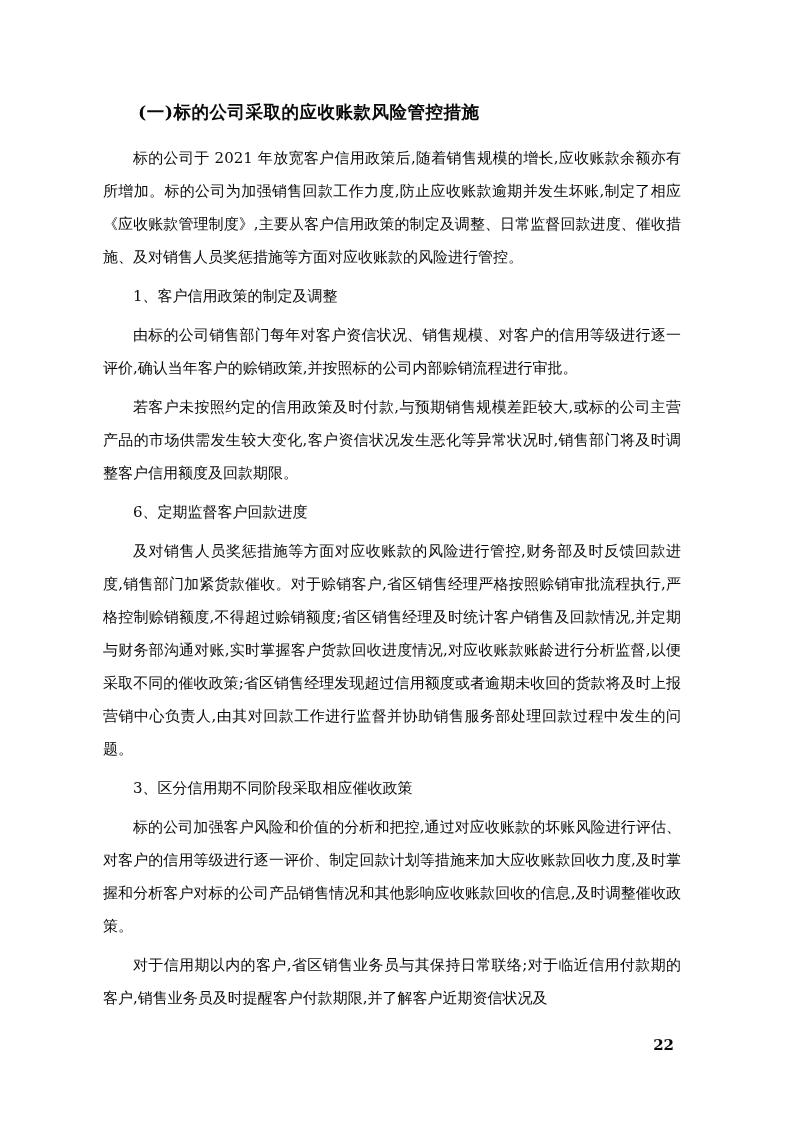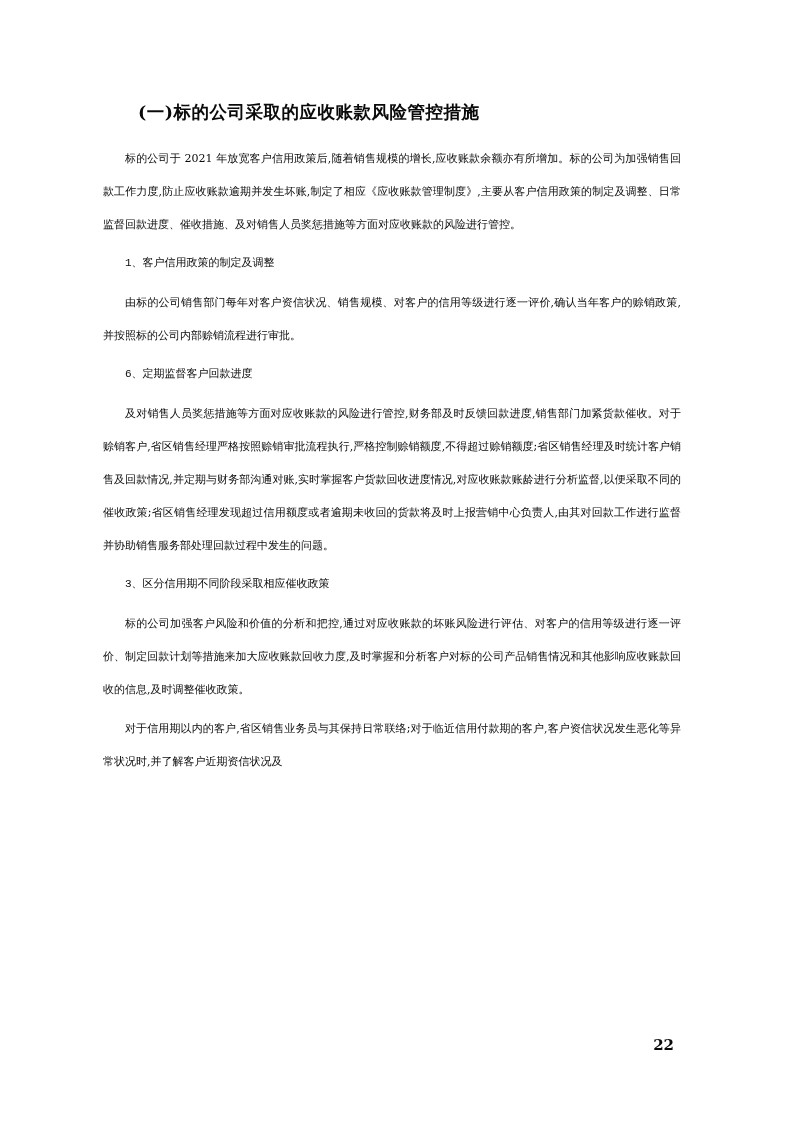--- a/index.html
+++ b/index.html
@@ -24,30 +24,29 @@
   }
   .heading {
     font-size: 17.5px;
     font-weight: bold;
     line-height: 33px;
     margin: 0 0 13px 0;
     text-indent: 2em;
     letter-spacing: 0.5px;
   }
   .para {
-    font-size: 11px;
+    font-size: 15px;
     line-height: 33px;
     margin: 4px 0 6px 0;
     text-align: justify;
     text-justify: inter-ideograph;
     text-indent: 2em;
   }
   .subhead {
     text-align: left;
-    font-family: Liberation Mono, monospace;
   }
   .page-number {
     position: absolute;
     top: 1034px;
     right: 119px;
     font-size: 15px;
     font-weight: bold;
     line-height: 22px;
   }
 </style>
@@ -57,26 +56,27 @@
 <div class="page">
   <div class="content">
     <h2 class="heading">(一)标的公司采取的应收账款风险管控措施</h2>
 
     <p class="para">标的公司于 2021 年放宽客户信用政策后,随着销售规模的增长,应收账款余额亦有所增加。标的公司为加强销售回款工作力度,防止应收账款逾期并发生坏账,制定了相应《应收账款管理制度》,主要从客户信用政策的制定及调整、日常监督回款进度、催收措施、及对销售人员奖惩措施等方面对应收账款的风险进行管控。</p>
 
     <p class="para subhead">1、客户信用政策的制定及调整</p>
 
     <p class="para">由标的公司销售部门每年对客户资信状况、销售规模、对客户的信用等级进行逐一评价,确认当年客户的赊销政策,并按照标的公司内部赊销流程进行审批。</p>
 
+    <p class="para">若客户未按照约定的信用政策及时付款,与预期销售规模差距较大,或标的公司主营产品的市场供需发生较大变化,客户资信状况发生恶化等异常状况时,销售部门将及时调整客户信用额度及回款期限。</p>
 
     <p class="para subhead">6、定期监督客户回款进度</p>
 
     <p class="para">及对销售人员奖惩措施等方面对应收账款的风险进行管控,财务部及时反馈回款进度,销售部门加紧货款催收。对于赊销客户,省区销售经理严格按照赊销审批流程执行,严格控制赊销额度,不得超过赊销额度;省区销售经理及时统计客户销售及回款情况,并定期与财务部沟通对账,实时掌握客户货款回收进度情况,对应收账款账龄进行分析监督,以便采取不同的催收政策;省区销售经理发现超过信用额度或者逾期未收回的货款将及时上报营销中心负责人,由其对回款工作进行监督并协助销售服务部处理回款过程中发生的问题。</p>
 
     <p class="para subhead">3、区分信用期不同阶段采取相应催收政策</p>
 
     <p class="para">标的公司加强客户风险和价值的分析和把控,通过对应收账款的坏账风险进行评估、对客户的信用等级进行逐一评价、制定回款计划等措施来加大应收账款回收力度,及时掌握和分析客户对标的公司产品销售情况和其他影响应收账款回收的信息,及时调整催收政策。</p>
 
-    <p class="para">对于信用期以内的客户,省区销售业务员与其保持日常联络;对于临近信用付款期的客户,客户资信状况发生恶化等异常状况时,并了解客户近期资信状况及</p>
+    <p class="para">对于信用期以内的客户,省区销售业务员与其保持日常联络;对于临近信用付款期的客户,销售业务员及时提醒客户付款期限,并了解客户近期资信状况及</p>
   </div>
 
   <div class="page-number">22</div>
 </div>
 
 </body></html>

